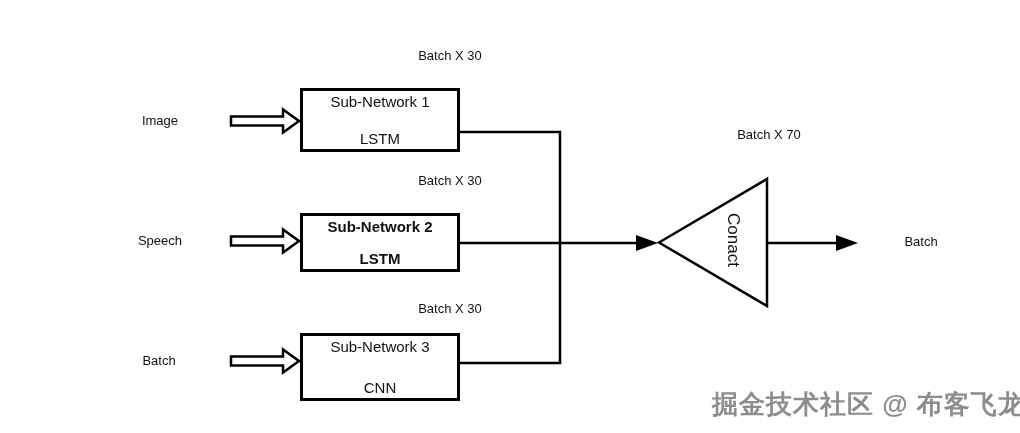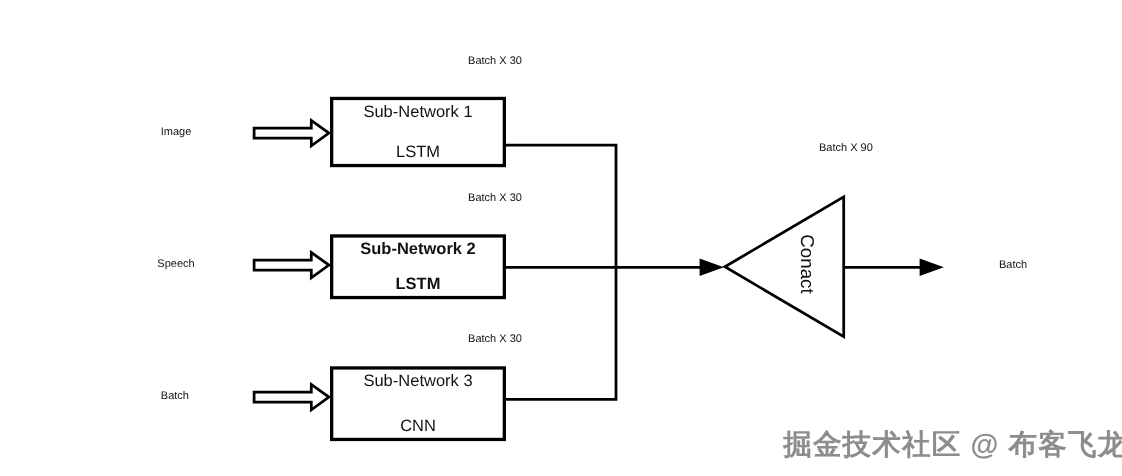--- a/index.html
+++ b/index.html
@@ -7,21 +7,21 @@
     position:relative;width:1020px;height:433px;background:#ffffff;
     font-family:"Liberation Sans",sans-serif;overflow:hidden;
   }
   .layer{position:absolute;left:0;top:0;width:1020px;height:433px;}
   .wire{fill:none;stroke:#000;stroke-width:2.5;}
   .hollow{fill:#fff;stroke:#000;stroke-width:2.5;stroke-linejoin:miter;}
   .head{fill:#000;stroke:none;}
   .tri{fill:#fff;stroke:#000;stroke-width:2.5;stroke-linejoin:miter;}
   .lbl{
     position:absolute;transform:translate(-50%,-50%);
-    font-size:10px;color:#111;white-space:nowrap;line-height:1.2;
+    font-size:13px;color:#111;white-space:nowrap;line-height:1.2;
   }
   .lbl-rot{
     position:absolute;transform:translate(-50%,-50%) rotate(90deg);
     font-size:17px;color:#111;white-space:nowrap;
   }
   .node{
     position:absolute;left:300px;width:160px;box-sizing:border-box;
     border:3px solid #000;background:#fff;
     display:flex;flex-direction:column;align-items:center;justify-content:space-between;
     font-size:15px;color:#111;line-height:21px;text-align:center;
@@ -56,21 +56,21 @@
     <polygon class="head" points="858,243 836,235 836,251"></polygon>
   </svg>
 
   <div class="lbl" style="left:160px;top:121px">Image</div>
   <div class="lbl" style="left:160px;top:241px">Speech</div>
   <div class="lbl" style="left:159px;top:361px">Batch</div>
 
   <div class="lbl" style="left:450px;top:56px">Batch X 30</div>
   <div class="lbl" style="left:450px;top:181px">Batch X 30</div>
   <div class="lbl" style="left:450px;top:309px">Batch X 30</div>
-  <div class="lbl" style="left:769px;top:135px">Batch X 90</div>
+  <div class="lbl" style="left:769px;top:135px">Batch X 70</div>
 
   <div class="node node-1">
     <div>Sub-Network 1</div>
     <div>LSTM</div>
   </div>
   <div class="node node-2">
     <div>Sub-Network 2</div>
     <div>LSTM</div>
   </div>
   <div class="node node-3">

